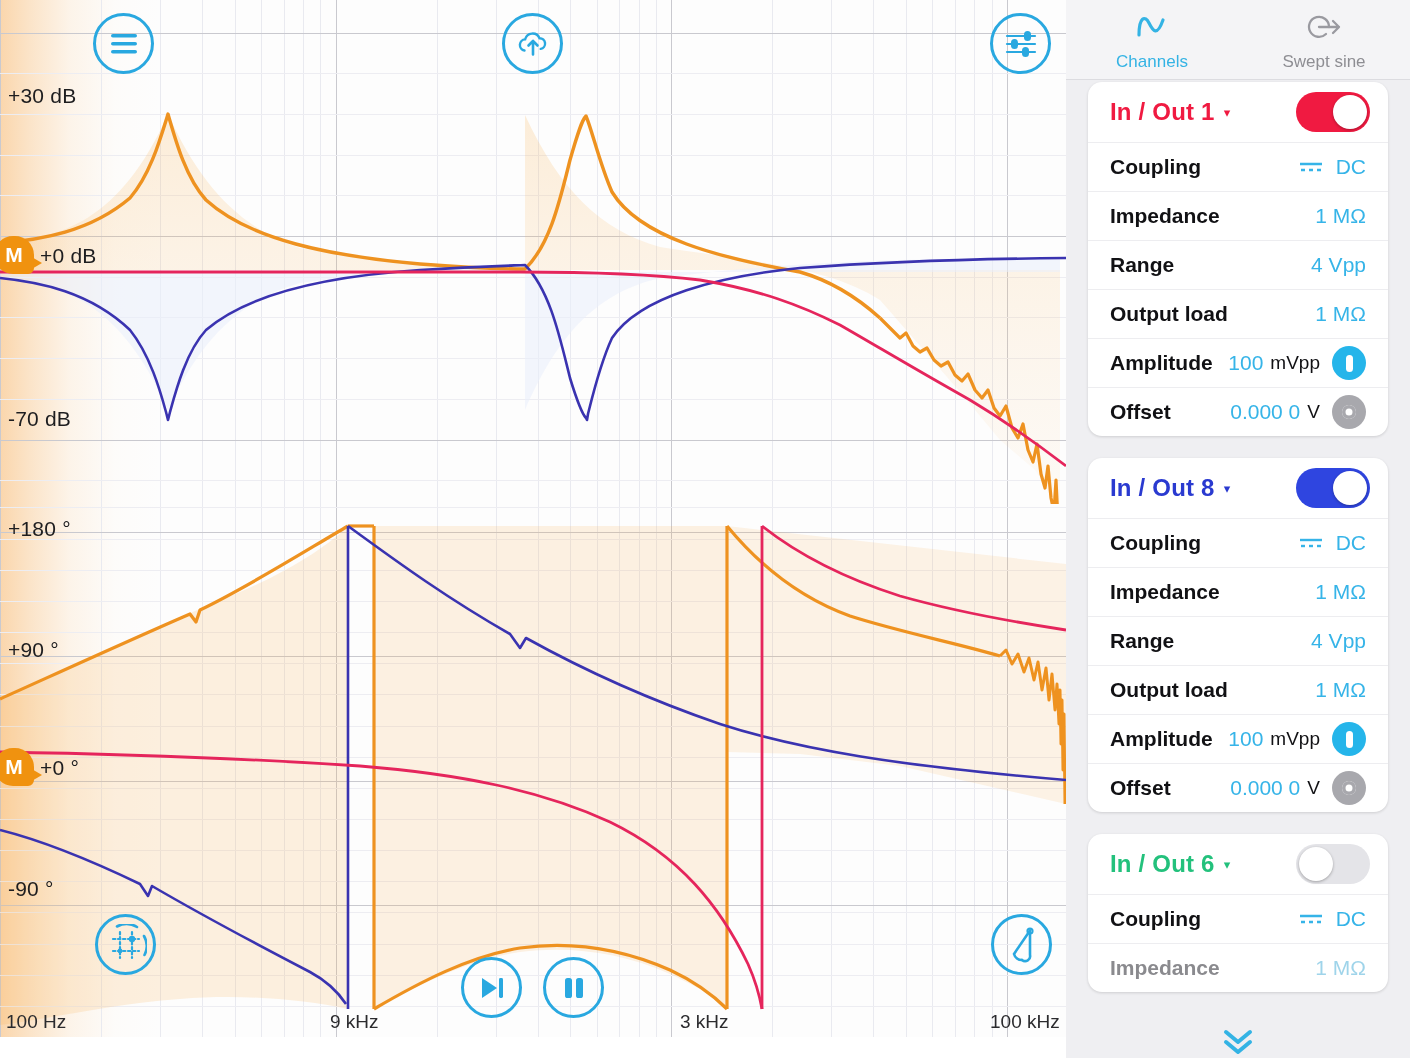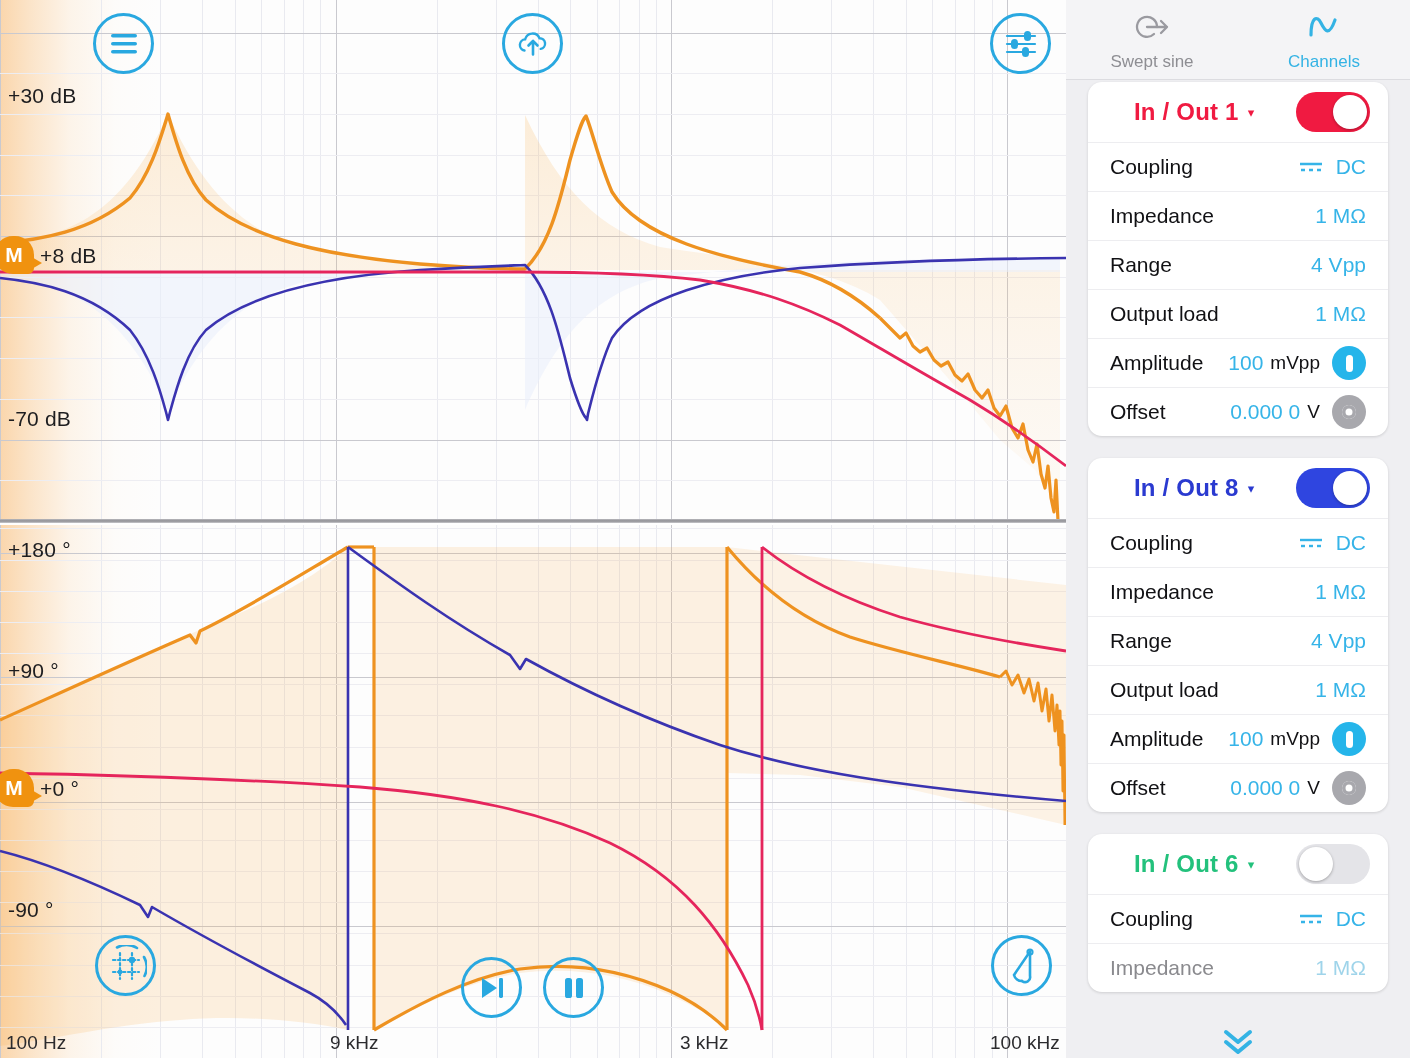--- a/index.html
+++ b/index.html
@@ -13,21 +13,21 @@
 
   
   #plots {
     position: relative;
     width: 1066px; height: 1058px;
     background: #ffffff;
     overflow: hidden;
   }
   .plot-pane { position: absolute; left: 0; width: 1066px; overflow: hidden; }
   #mag-pane   { top: 0;   height: 521px; }
-  #phase-pane { top: 525px; height: 533px; text-align: center; }
+  #phase-pane { top: 504px; height: 533px; text-align: center; }
 
   .pane-bg { position: absolute; inset: 0; background: #fdfdfd; }
   
   .warm-left {
     position: absolute; inset: 0;
     background: linear-gradient(to right,
        rgba(247,160,60,0.42) 0px,
        rgba(247,170,80,0.30) 30px,
        rgba(250,195,130,0.16) 70px,
        rgba(253,225,190,0.05) 115px,
@@ -106,21 +106,20 @@
   #cards { position: absolute; top: 82px; left: 0; right: 0; bottom: 0; padding: 0 22px; }
   .card {
     background: #ffffff; border-radius: 14px;
     margin-bottom: 22px;
     box-shadow: 0 1px 3px rgba(0,0,0,0.14);
     overflow: hidden;
   }
   .card-head {
     height: 60px; display: flex; align-items: center;
     padding: 0 18px 0 22px;
-    margin-left: 24px;
   }
   .card-title { font-size: 24px; font-weight: bold; letter-spacing: .2px; }
   .caret { margin-left: 9px; font-size: 13px; }
   .spacer { flex: 1; }
   .toggle {
     width: 74px; height: 40px; border-radius: 20px;
     position: relative; flex: none;
   }
   .toggle .knob {
     position: absolute; top: 3px; width: 34px; height: 34px;
@@ -130,21 +129,21 @@
   .toggle.on  .knob { right: 3px; }
   .toggle.off .knob { left: 3px; }
   .toggle.off { background: #e4e4e8; }
 
   .row {
     height: 49px; display: flex; align-items: center;
     padding: 0 22px;
     border-top: 1px solid #ededf0;
     font-size: 21px;
   }
-  .row .lbl { color: #111114; }
+  .row .lbl { color: #111114; font-weight: bold; }
   .row .val { color: #36b4e8; margin-left: auto; }
   .row .unit { color: #111114; margin-left: 7px; font-size: 19px; }
   .row .dcglyph { margin-left: auto; margin-right: 12px; display:flex; }
   .row.dimmed .lbl { color: #8a8a8e; }
   .row.dimmed .val { color: #9fd4ea; }
 
   .pill {
     width: 34px; height: 34px; border-radius: 50%;
     margin-left: 12px; flex: none;
     display: flex; align-items: center; justify-content: center;
@@ -251,21 +250,21 @@
                  C470,267 500,266 525,265
                  C550,290 560,338 570,378 C578,404 582,414 586,418
                  L587,420 L588,414 C592,398 600,364 612,338 C640,296 720,276 800,268
                  C880,262 960,259 1066,258" fill="none" stroke="#3a33b0" stroke-width="2.6" stroke-linejoin="round"></path>
 
         <path d="M0,272 L520,272 C600,272 650,274 700,280 C760,290 800,305 840,325
                  C880,348 920,372 970,400 C1010,424 1040,446 1066,466" fill="none" stroke="#e5255c" stroke-width="2.8" stroke-linejoin="round"></path>
       </svg>
 
       <div class="ylab" style="top:84px">+30 dB</div>
-      <div class="ylab ind" style="top:244px">+8 dB</div>
+      <div class="ylab ind" style="top:244px">+0 dB</div>
       <div class="ylab" style="top:407px">-70 dB</div>
 
       <div class="mtag" style="left:-6px; top:236px">M</div>
 
       <div class="circ-btn" style="left:93px; top:13px; width:61px; height:61px">
         <svg width="30" height="24" viewBox="0 0 30 24">
           <g fill="#29a8e0">
             <rect x="2" y="2" width="26" height="3.6" rx="1.8"></rect>
             <rect x="2" y="10" width="26" height="3.6" rx="1.8"></rect>
             <rect x="2" y="18" width="26" height="3.6" rx="1.8"></rect>
@@ -430,36 +429,36 @@
       <svg width="24" height="26" viewBox="0 0 24 26">
         <rect x="3" y="3" width="7" height="20" rx="2.6" fill="#29a8e0"></rect>
         <rect x="14" y="3" width="7" height="20" rx="2.6" fill="#29a8e0"></rect>
       </svg>
     </div>
   </div>
 
   <div id="side">
 
     <div id="tabbar">
+      <div class="tab active">
+        <span class="ticon">
+          <svg width="40" height="32" viewBox="0 0 40 32">
+            <path d="M7 24 C7 6 13 4 17 12 C21 20 25 26 31 9" fill="none" stroke="#34b3e4" stroke-width="3.2" stroke-linecap="round"></path>
+          </svg>
+        </span>
+        <span class="tlab">Channels</span>
+      </div>
       <div class="tab">
         <span class="ticon">
           <svg width="42" height="32" viewBox="0 0 42 32">
             <path d="M26 16 a10 10 0 1 0 -3 7" fill="none" stroke="#9a9aa0" stroke-width="2.3" stroke-linecap="round"></path>
             <path d="M16 16 L36 16 M30 10 L36 16 L30 22" fill="none" stroke="#9a9aa0" stroke-width="2.3" stroke-linecap="round" stroke-linejoin="round"></path>
           </svg>
         </span>
         <span class="tlab">Swept sine</span>
-      </div>
-      <div class="tab active">
-        <span class="ticon">
-          <svg width="40" height="32" viewBox="0 0 40 32">
-            <path d="M7 24 C7 6 13 4 17 12 C21 20 25 26 31 9" fill="none" stroke="#34b3e4" stroke-width="3.2" stroke-linecap="round"></path>
-          </svg>
-        </span>
-        <span class="tlab">Channels</span>
       </div>
     </div>
 
     <div id="cards">
 
       <div class="card">
         <div class="card-head">
           <span class="card-title" style="color:#f01a41">In / Out 1</span>
           <span class="caret" style="color:#f01a41">▾</span>
           <span class="spacer"></span>

